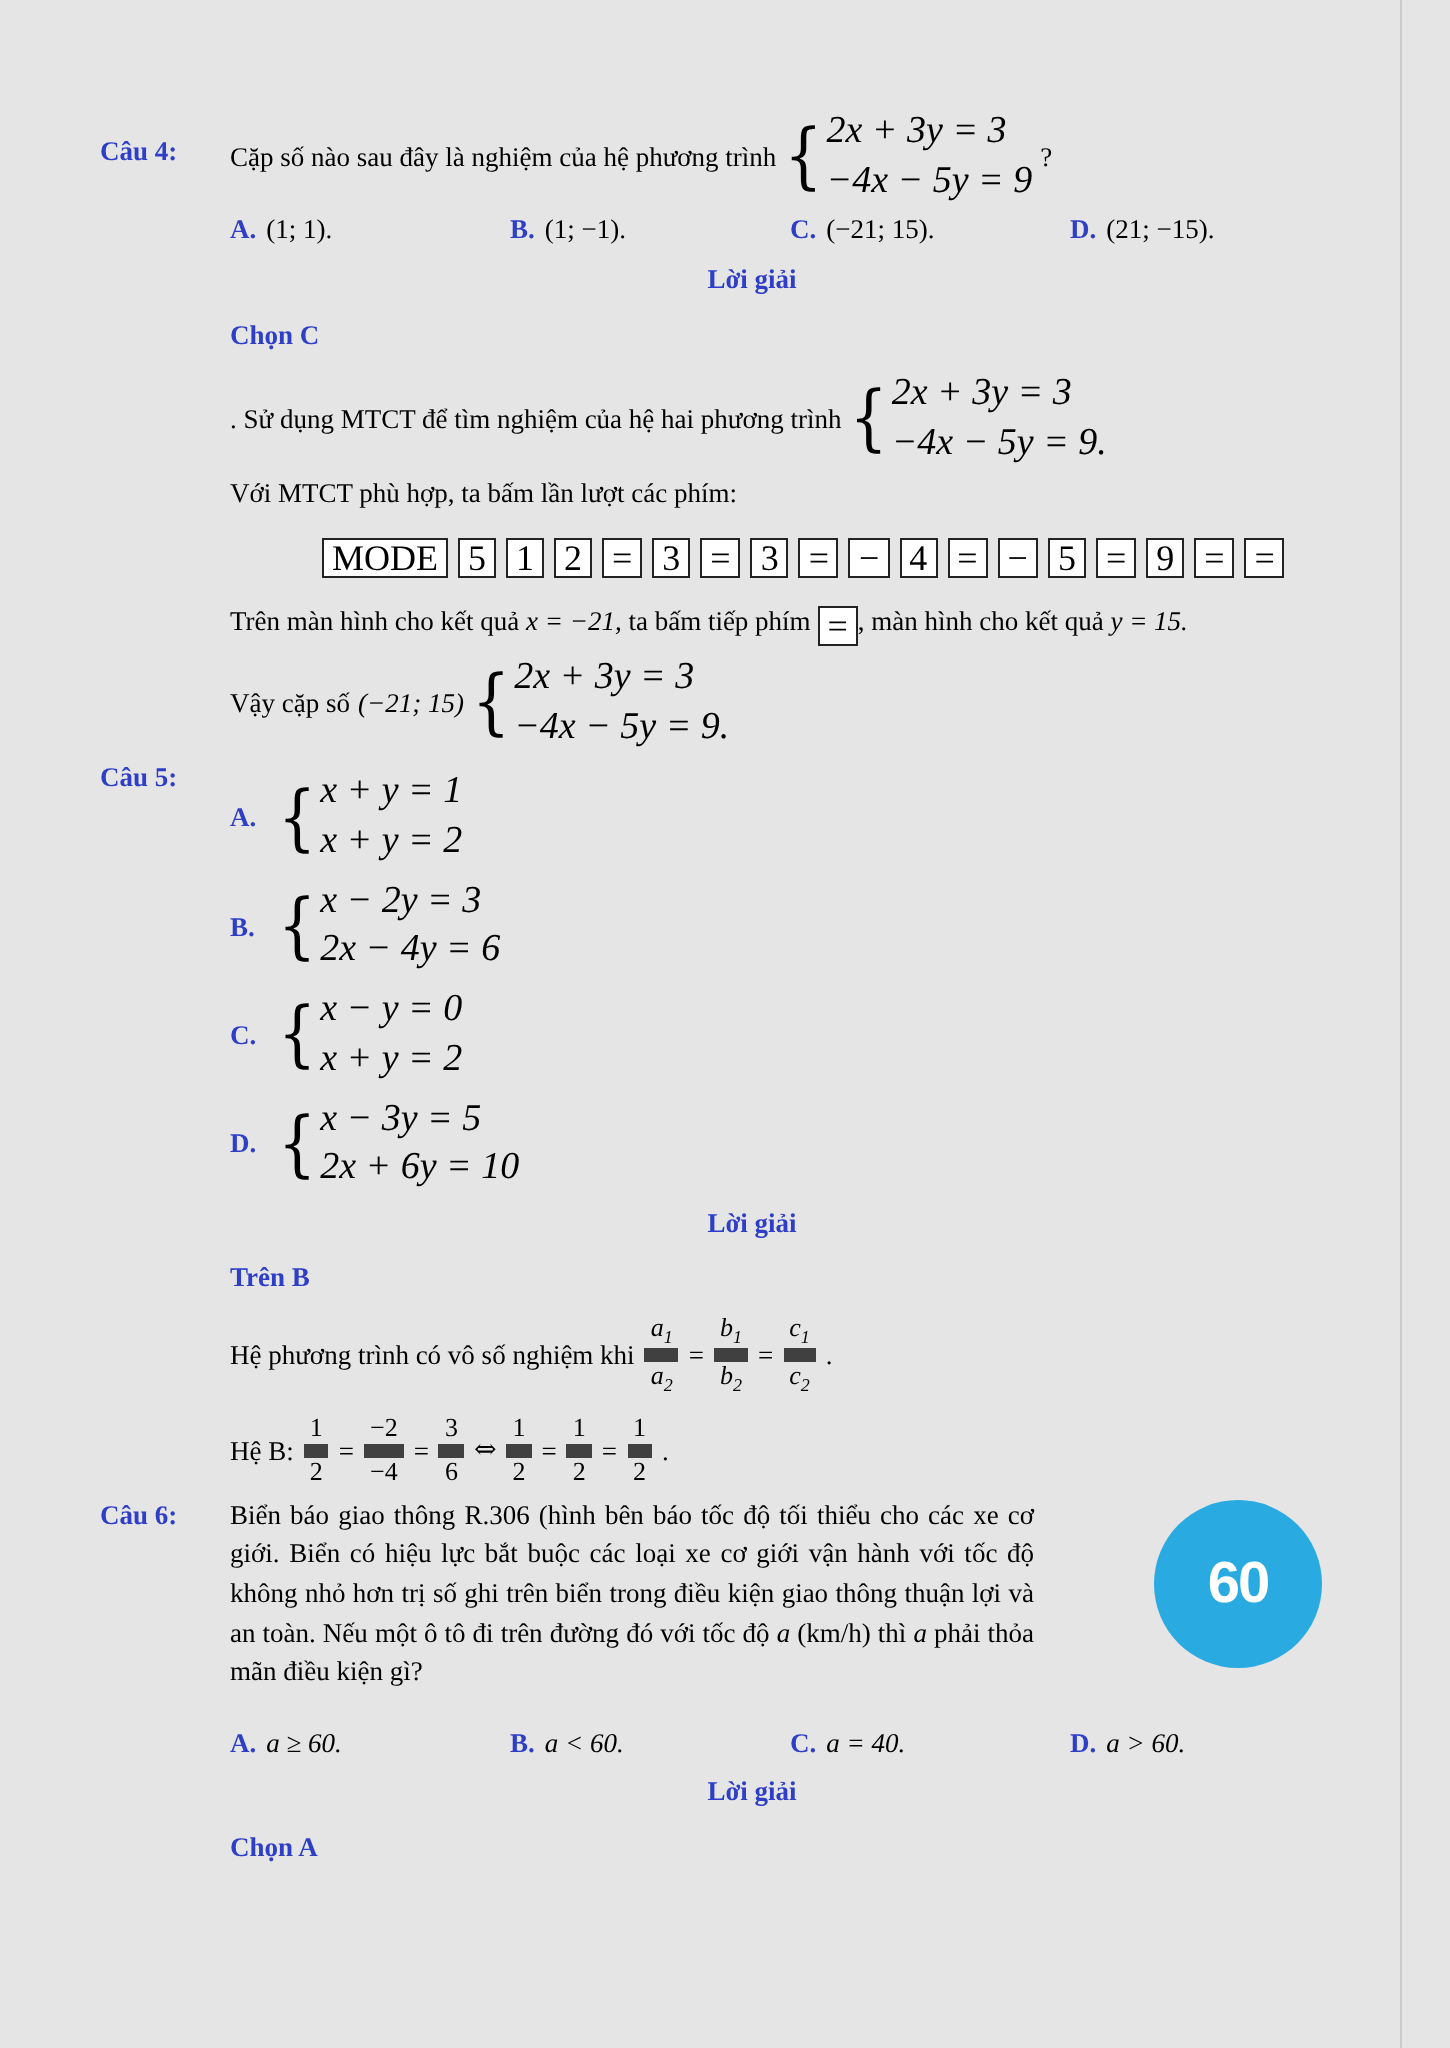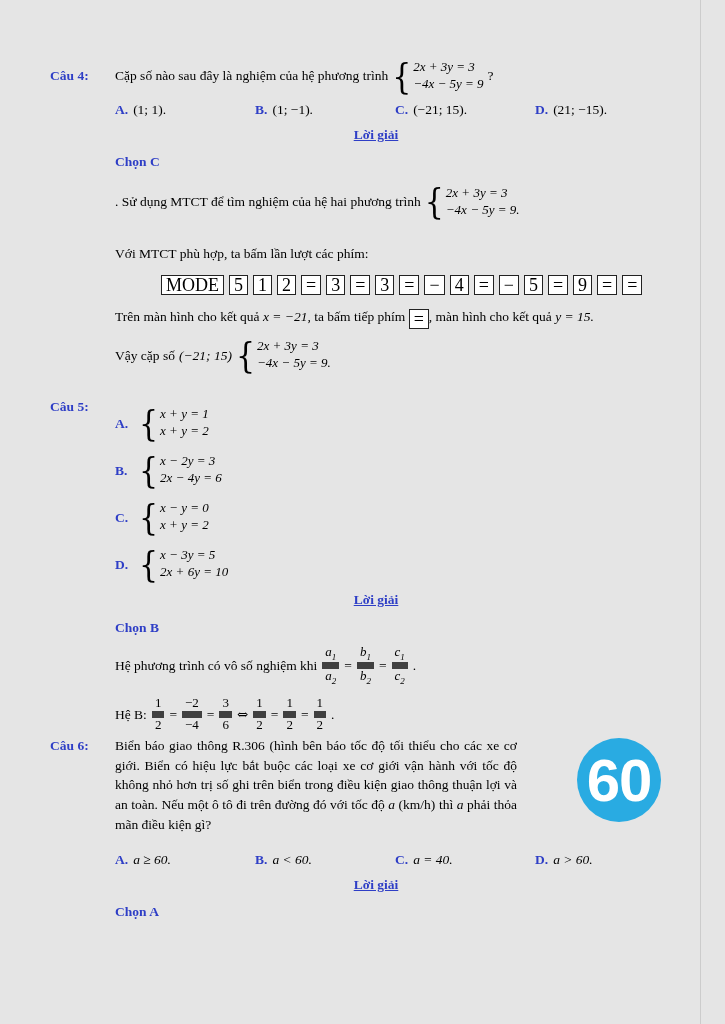--- a/index.html
+++ b/index.html
@@ -16,28 +16,28 @@
   .qlabel { flex:0 0 65px; color:var(--accent); font-weight:bold; }
   .label-tall { line-height:44px; }
   .qbody { flex:1; min-width:0; }
 
   .vline { display:flex; align-items:center; min-height:44px; flex-wrap:wrap; }
   .vline > span { margin-right:4px; }
   .math { font-style:italic; }
 
   .system { display:inline-flex; align-items:center; }
   .brace { font-family:"DejaVu Serif", serif; font-size:30px; font-weight:300; line-height:0.9; transform:scaleY(1.2); }
-  .eqs { display:inline-flex; flex-direction:column; margin-left:2px; line-height:1.3; font-size:13px; }
+  .eqs { display:inline-flex; flex-direction:column; margin-left:2px; line-height:1.3; font-size:19px; }
 
   .opt-row { display:flex; margin-top:2px; }
   .opt { width:140px; }
   .opt:last-child { width:auto; }
   .letter { color:var(--accent); font-weight:bold; margin-right:5px; }
 
-  .loigiai { text-align:center; color:var(--accent); font-weight:bold; margin:5px 40px 2px 0;text-decoration:underline; }
+  .loigiai { text-align:center; color:var(--accent); font-weight:bold; margin:5px 40px 2px 0; }
   .chon { color:var(--accent); font-weight:bold; margin:8px 0 8px; }
 
   .keys-row { display:flex; gap:5px; margin:12px 0 4px 46px; align-items:center; }
   .key { display:inline-flex; align-items:center; justify-content:center; border:1px solid #222;
          min-width:18px; height:20px; padding:0 4px; font-size:18px; background:#fff; }
   .key.inline { vertical-align:-4px; }
 
   .mathline { display:flex; align-items:center; flex-wrap:wrap; min-height:40px; }
   .mathline > * { margin-right:5px; }
   .frac { display:inline-flex; flex-direction:column; align-items:center; font-size:13px; line-height:1.15; }
@@ -46,23 +46,23 @@
   sub { font-size:9px; }
   .iff { font-family:"DejaVu Serif", serif; }
 
   .q5opt { display:flex; align-items:center; margin-top:5px; min-height:42px; }
   .q5opt .letter { width:20px; margin-right:4px; }
 
   .q6row { display:flex; align-items:flex-start; }
   .q6text { width:402px; margin:0; text-align:justify; }
   .sign { margin-left:auto; margin-right:16px; margin-top:2px; width:84px; height:84px; border-radius:50%;
           background:var(--sign); color:#fff; display:flex; align-items:center; justify-content:center;
-          font-family:"Liberation Sans", sans-serif; font-weight:bold; font-size:60px; letter-spacing:-1px; }
-
-  .mt4{margin-top:4px} .mt8{margin-top:8px} .mt10{margin-top:20px} .mt12{margin-top:12px} .mt14{margin-top:2px} .mt16{margin-top:16px}
+          font-family:"Liberation Sans", sans-serif; font-weight:bold; font-size:29px; letter-spacing:-1px; }
+
+  .mt4{margin-top:4px} .mt8{margin-top:8px} .mt10{margin-top:3px} .mt12{margin-top:12px} .mt14{margin-top:2px} .mt16{margin-top:16px}
 </style>
 </head>
 <body>
 
 <div class="page">
   <div class="edge-line"></div>
 
   <div class="qsec">
     <div class="qlabel label-tall">Câu 4:</div>
     <div class="qbody">
@@ -188,21 +188,21 @@
         <span class="system">
             <span class="brace">{</span>
             <span class="eqs">
               <span class="math">x − 3y = 5</span>
               <span class="math">2x + 6y = 10</span>
             </span>
           </span>
       </div>
 
       <div class="loigiai">Lời giải</div>
-      <div class="chon">Chọn B</div>
+      <div class="chon">Trên B</div>
 
       <div class="mathline">
         <span>Hệ phương trình có vô số nghiệm khi</span>
         <span class="frac">
             <span class="num"><span class="math">a</span><sub class="math">1</sub></span>
             <span class="den"><span class="math">a</span><sub class="math">2</sub></span>
           </span>
         <span>=</span>
         <span class="frac">
             <span class="num"><span class="math">b</span><sub class="math">1</sub></span>

